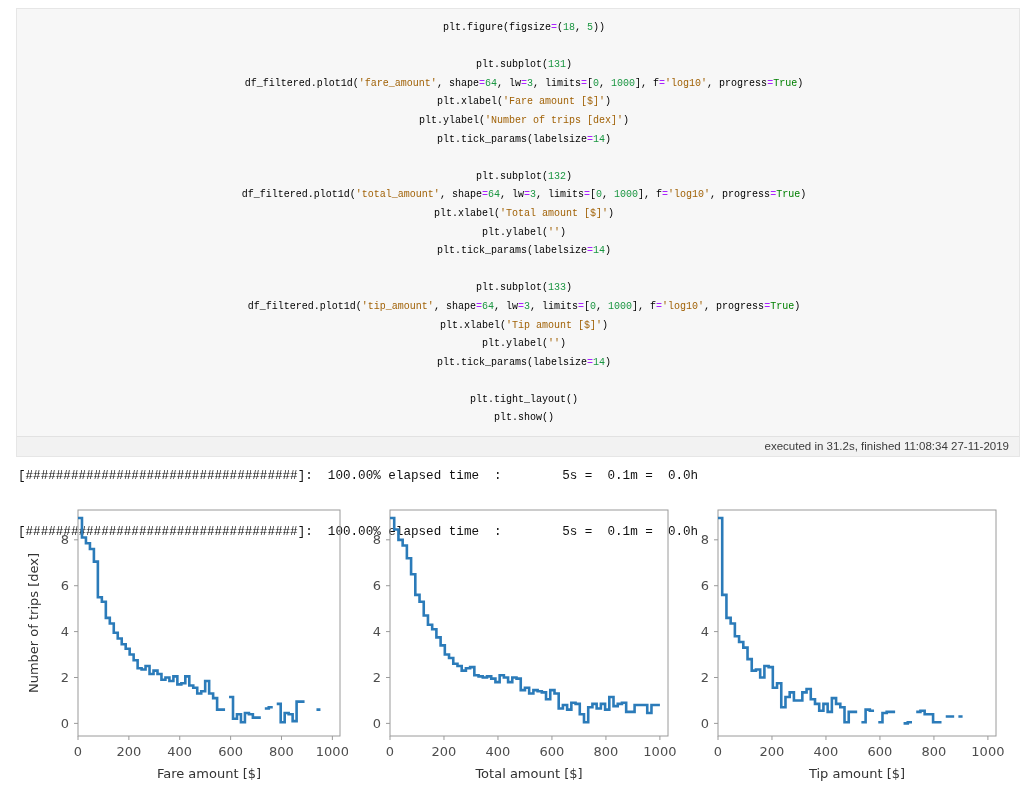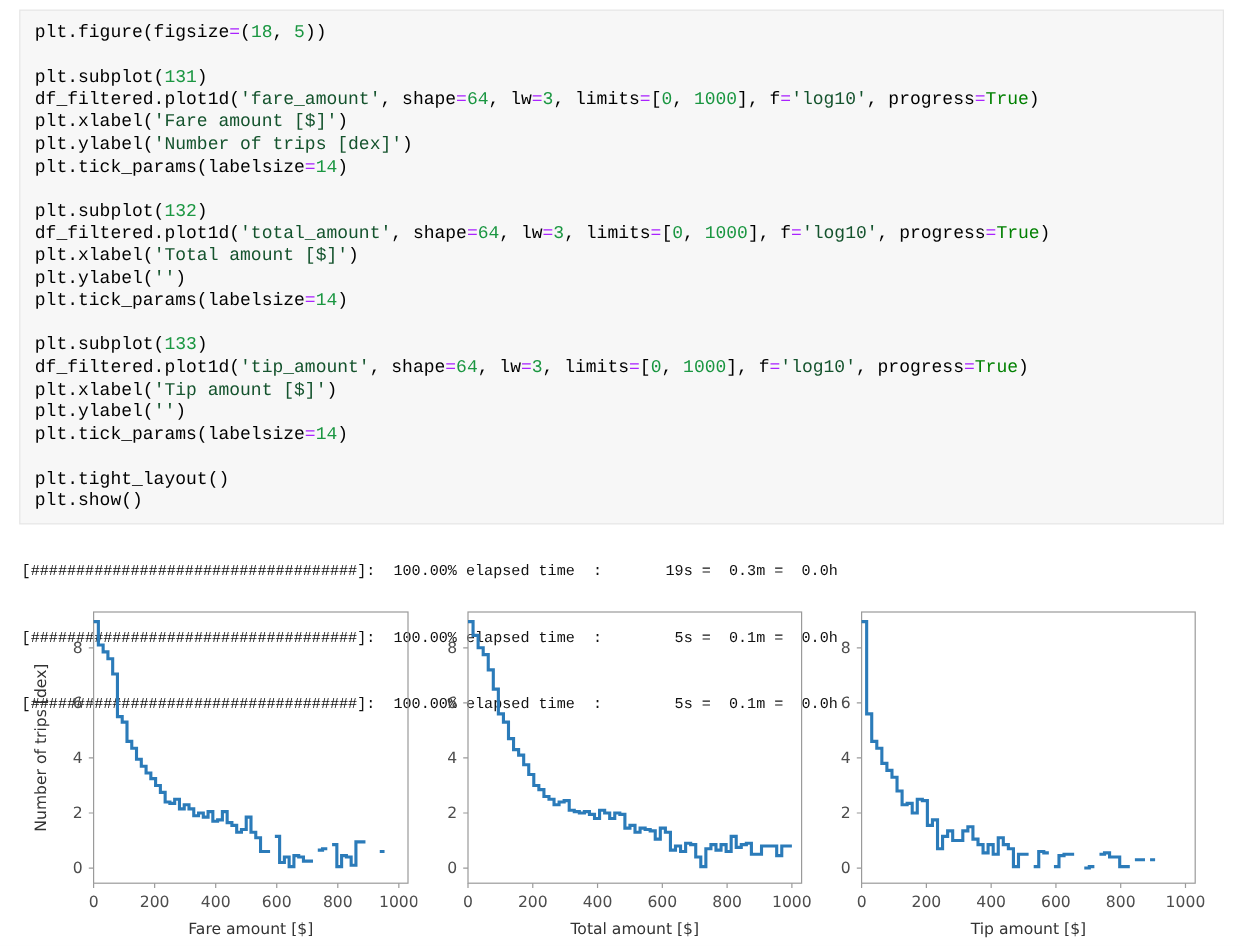--- a/index.html
+++ b/index.html
@@ -23,30 +23,31 @@
     left: 16px;
     top: 8px;
     width: 1004px;
     background: #f7f7f7;
     border: 1px solid #e6e6e6;
     box-sizing: border-box;
   }
   #code-source {
     padding: 10px 0 8px 12px;
     font-family: "Liberation Mono", "DejaVu Sans Mono", monospace;
-    font-size: 15px;
+    font-size: 10px;
     line-height: 18.6px;
     white-space: pre;
     color: #000000;
     letter-spacing: 0px;
+    text-align: center;
   }
   .ln { display: block; min-height: 18.6px; }
   .tok-fn  { color: #000000; }
   .tok-num { color: #1a9641; }          
-  .tok-str { color: #14532d; }          
+  .tok-str { color: #a16207; }          
   .tok-op  { color: #aa22ff; }          
   .tok-bool{ color: #008000; font-weight: normal; }
 
   #exec-bar {
     border-top: 1px solid #e2e2e2;
     background: #f2f2f2;
     text-align: right;
     padding: 3px 10px 4px 0;
     font-family: "Liberation Sans", sans-serif;
     font-size: 11.5px;
@@ -102,24 +103,26 @@
     stroke-width: 2.6;
     stroke-linejoin: miter;
     stroke-linecap: butt;
   }
 </style>
 </head>
 <body>
 
 <div id="code-cell">
   <div id="code-source"><span class="ln"><span class="tok-fn">plt.figure(figsize</span><span class="tok-op">=</span><span class="tok-fn">(</span><span class="tok-num">18</span><span class="tok-fn">, </span><span class="tok-num">5</span><span class="tok-fn">))</span></span><span class="ln">&nbsp;</span><span class="ln"><span class="tok-fn">plt.subplot(</span><span class="tok-num">131</span><span class="tok-fn">)</span></span><span class="ln"><span class="tok-fn">df_filtered.plot1d(</span><span class="tok-str">'fare_amount'</span><span class="tok-fn">, shape</span><span class="tok-op">=</span><span class="tok-num">64</span><span class="tok-fn">, lw</span><span class="tok-op">=</span><span class="tok-num">3</span><span class="tok-fn">, limits</span><span class="tok-op">=</span><span class="tok-fn">[</span><span class="tok-num">0</span><span class="tok-fn">, </span><span class="tok-num">1000</span><span class="tok-fn">], f</span><span class="tok-op">=</span><span class="tok-str">'log10'</span><span class="tok-fn">, progress</span><span class="tok-op">=</span><span class="tok-bool">True</span><span class="tok-fn">)</span></span><span class="ln"><span class="tok-fn">plt.xlabel(</span><span class="tok-str">'Fare amount [$]'</span><span class="tok-fn">)</span></span><span class="ln"><span class="tok-fn">plt.ylabel(</span><span class="tok-str">'Number of trips [dex]'</span><span class="tok-fn">)</span></span><span class="ln"><span class="tok-fn">plt.tick_params(labelsize</span><span class="tok-op">=</span><span class="tok-num">14</span><span class="tok-fn">)</span></span><span class="ln">&nbsp;</span><span class="ln"><span class="tok-fn">plt.subplot(</span><span class="tok-num">132</span><span class="tok-fn">)</span></span><span class="ln"><span class="tok-fn">df_filtered.plot1d(</span><span class="tok-str">'total_amount'</span><span class="tok-fn">, shape</span><span class="tok-op">=</span><span class="tok-num">64</span><span class="tok-fn">, lw</span><span class="tok-op">=</span><span class="tok-num">3</span><span class="tok-fn">, limits</span><span class="tok-op">=</span><span class="tok-fn">[</span><span class="tok-num">0</span><span class="tok-fn">, </span><span class="tok-num">1000</span><span class="tok-fn">], f</span><span class="tok-op">=</span><span class="tok-str">'log10'</span><span class="tok-fn">, progress</span><span class="tok-op">=</span><span class="tok-bool">True</span><span class="tok-fn">)</span></span><span class="ln"><span class="tok-fn">plt.xlabel(</span><span class="tok-str">'Total amount [$]'</span><span class="tok-fn">)</span></span><span class="ln"><span class="tok-fn">plt.ylabel(</span><span class="tok-str">''</span><span class="tok-fn">)</span></span><span class="ln"><span class="tok-fn">plt.tick_params(labelsize</span><span class="tok-op">=</span><span class="tok-num">14</span><span class="tok-fn">)</span></span><span class="ln">&nbsp;</span><span class="ln"><span class="tok-fn">plt.subplot(</span><span class="tok-num">133</span><span class="tok-fn">)</span></span><span class="ln"><span class="tok-fn">df_filtered.plot1d(</span><span class="tok-str">'tip_amount'</span><span class="tok-fn">, shape</span><span class="tok-op">=</span><span class="tok-num">64</span><span class="tok-fn">, lw</span><span class="tok-op">=</span><span class="tok-num">3</span><span class="tok-fn">, limits</span><span class="tok-op">=</span><span class="tok-fn">[</span><span class="tok-num">0</span><span class="tok-fn">, </span><span class="tok-num">1000</span><span class="tok-fn">], f</span><span class="tok-op">=</span><span class="tok-str">'log10'</span><span class="tok-fn">, progress</span><span class="tok-op">=</span><span class="tok-bool">True</span><span class="tok-fn">)</span></span><span class="ln"><span class="tok-fn">plt.xlabel(</span><span class="tok-str">'Tip amount [$]'</span><span class="tok-fn">)</span></span><span class="ln"><span class="tok-fn">plt.ylabel(</span><span class="tok-str">''</span><span class="tok-fn">)</span></span><span class="ln"><span class="tok-fn">plt.tick_params(labelsize</span><span class="tok-op">=</span><span class="tok-num">14</span><span class="tok-fn">)</span></span><span class="ln">&nbsp;</span><span class="ln"><span class="tok-fn">plt.tight_layout()</span></span><span class="ln"><span class="tok-fn">plt.show()</span></span></div>
+  <div id="exec-bar">
+    <span>executed in 31.2s, finished 11:08:34 27-11-2019</span>
+  </div>
 </div>
 
 <div id="progress-output">
-  <div>[####################################]:  100.00% elapsed time  :       19s =  0.3m =  0.0h</div>
   <div>[####################################]:  100.00% elapsed time  :        5s =  0.1m =  0.0h</div>
   <div>[####################################]:  100.00% elapsed time  :        5s =  0.1m =  0.0h</div>
 </div>
 
 <div id="figure">
   <div class="panel" id="panel-0">
       <svg width="326" height="290">
         <rect x="56" y="12" width="262" height="226" class="axis-line"></rect>
         <line x1="56" y1="238" x2="56" y2="242" class="tick-line"></line>
         <text x="56" y="258" text-anchor="middle" class="tick-text">0</text>

